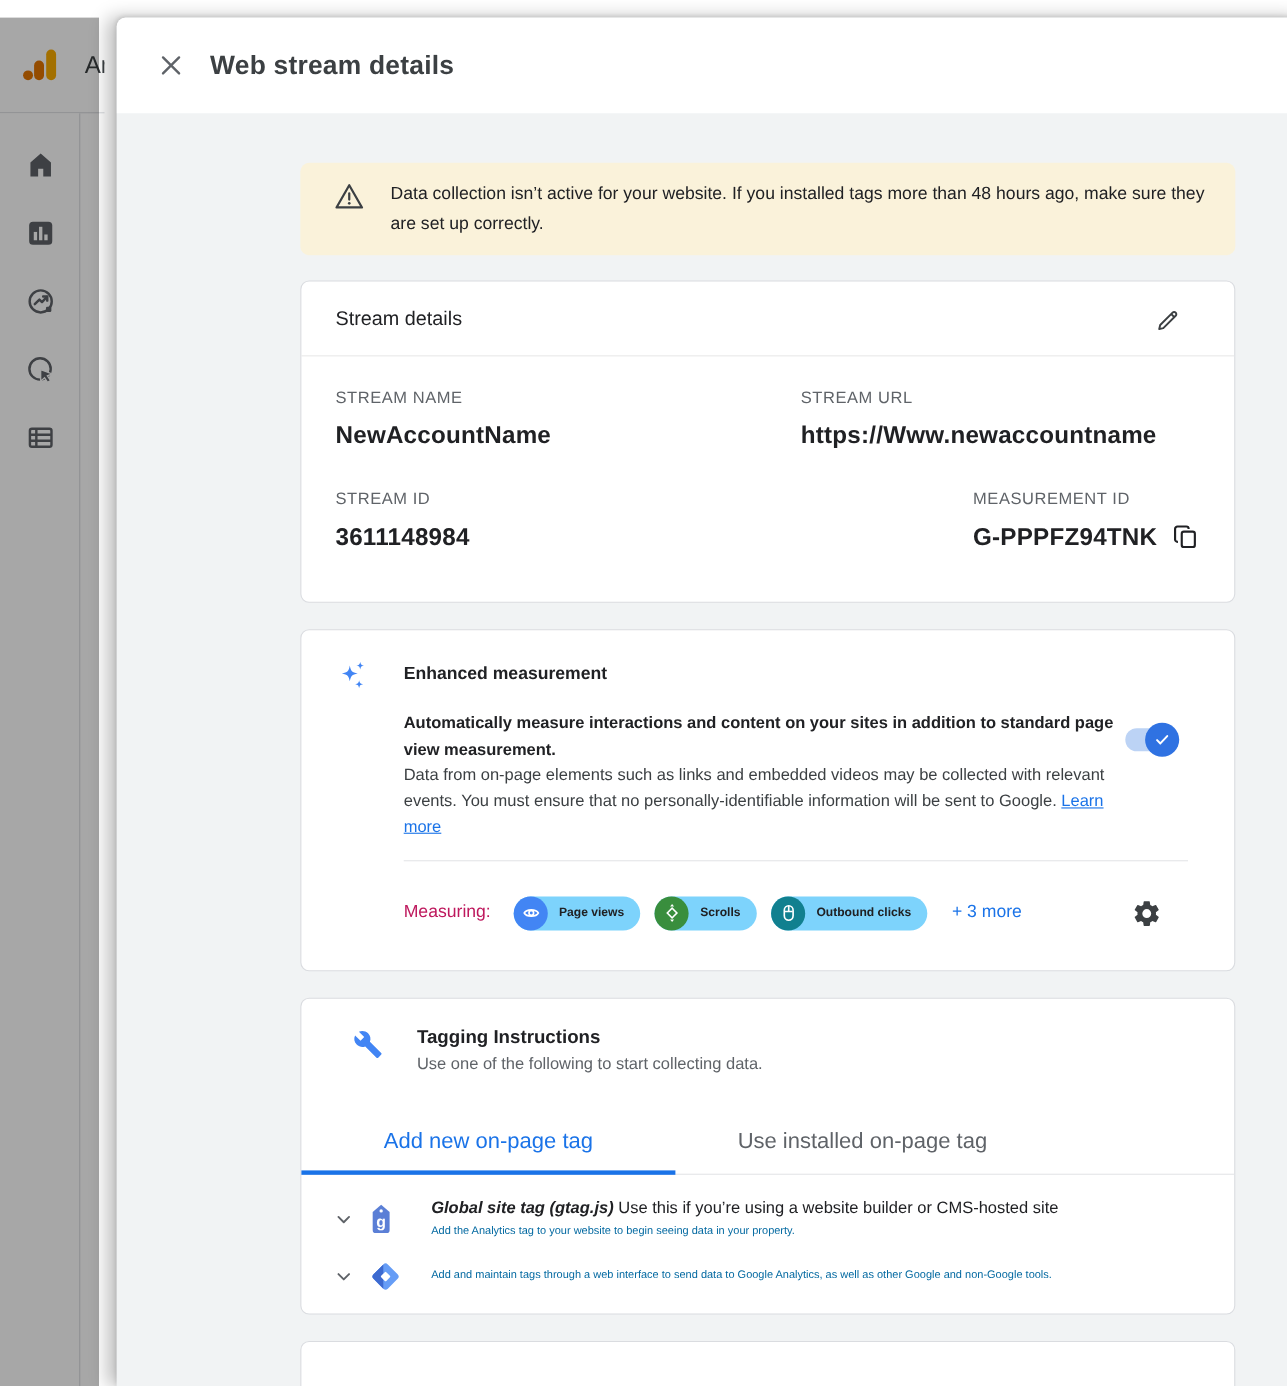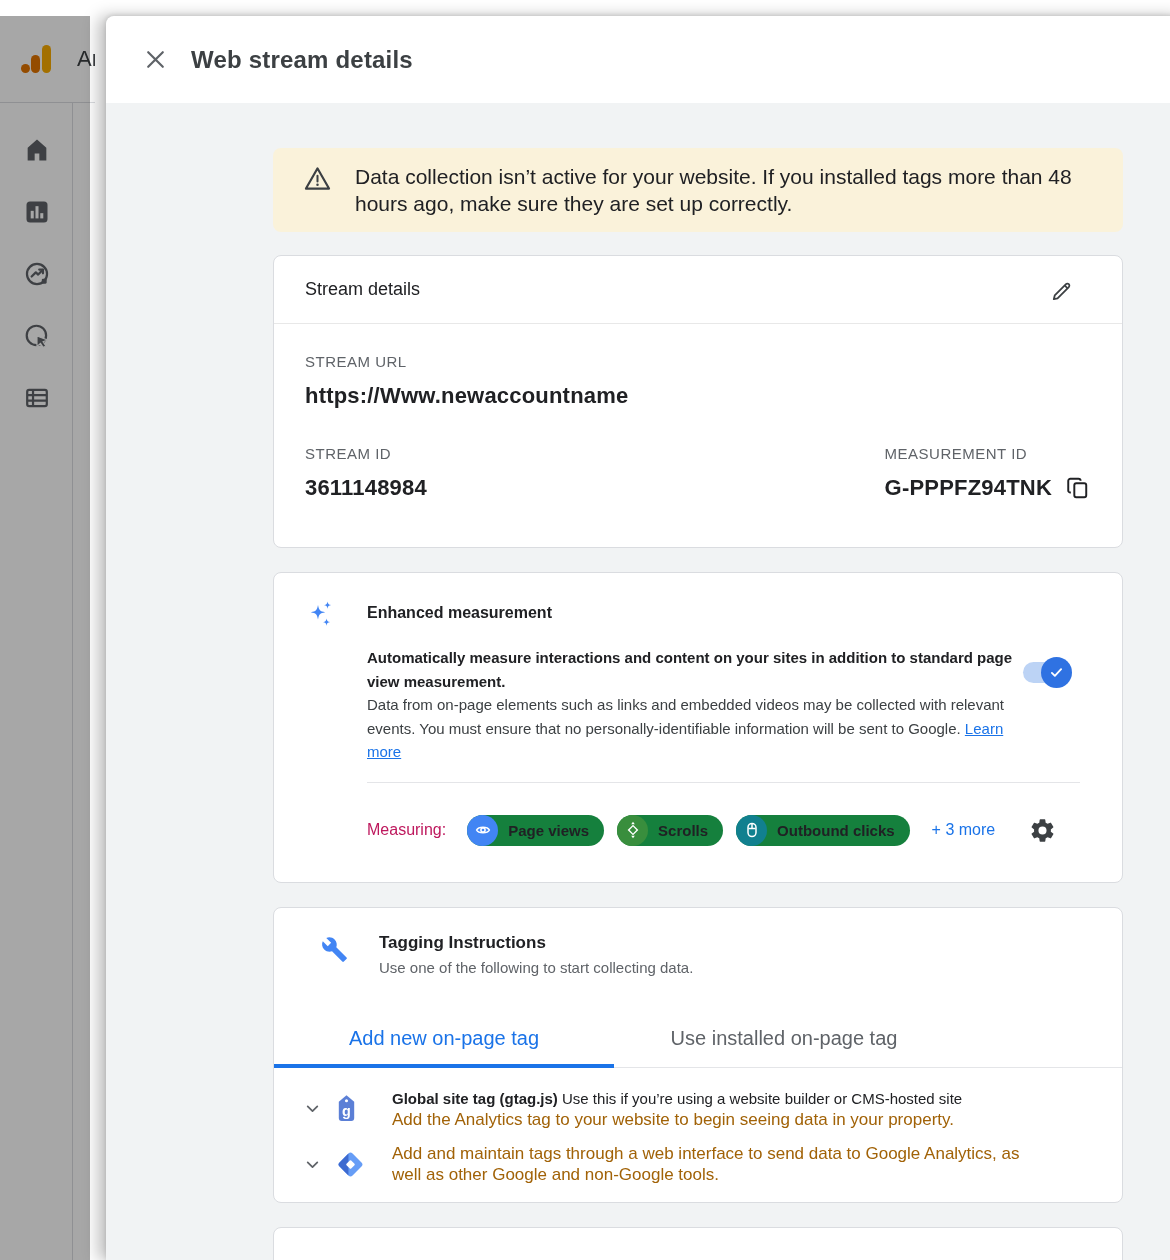--- a/index.html
+++ b/index.html
@@ -25,21 +25,21 @@
     box-shadow:-8px 0 16px rgba(0,0,0,0.25), 0 -1px 4px rgba(0,0,0,0.12); overflow:hidden; }
   .modal-header { height:87px; background:#fff; display:flex; align-items:center; border-top-left-radius:8px; }
   .close-btn { margin-left:34px; width:30px; height:30px; border:none; background:transparent; cursor:pointer;
     display:flex; align-items:center; justify-content:center; }
   .modal-title { margin-left:21px; font-size:24px; font-weight:600; color:#3c4043; letter-spacing:.2px; }
   .modal-body { padding:45px 63px 0 167px; }
 
   
   .banner { background:#faf2da; border-radius:8px; padding:15px 24px 15px 31px; display:flex; gap:24px; margin-bottom:23px; }
   .banner-icon { margin-top:3px; flex:0 0 auto; }
-  .banner-text { font-size:21px; line-height:27px; color:#202124; max-width:760px; }
+  .banner-text { font-size:16px; line-height:27px; color:#202124; max-width:760px; }
 
   
   .card { background:#fff; border:1px solid #dadce0; border-radius:8px; margin-bottom:24px; }
 
   .sd-header { display:flex; justify-content:space-between; align-items:flex-start; padding:23px 48px 19px 31px;
     border-bottom:1px solid #e8e8e8; }
   .sd-title { font-size:18px; color:#202124; }
   .icon-btn { border:none; background:transparent; cursor:pointer; padding:0; display:flex; }
   .sd-fields { padding:29px 31px 46px; }
   .sd-row { display:flex; margin-bottom:36px; }
@@ -57,22 +57,22 @@
   .em-title { font-size:16px; font-weight:700; color:#202124; margin-top:7px; }
   .em-paragraph { margin-top:24px; width:648px; font-size:15px; line-height:23.5px; color:#3c4043; }
   .em-bold { font-weight:700; color:#202124; }
   .link { color:#1a73e8; text-decoration:underline; cursor:pointer; }
   .toggle { position:absolute; right:53px; top:89px; width:46px; height:21px; background:#bcd3f5; border-radius:11px; cursor:pointer; }
   .toggle-knob { position:absolute; right:-3px; top:-5px; width:31px; height:31px; border-radius:50%;
     background:#2f72e2; display:flex; align-items:center; justify-content:center; }
   .em-divider { border-top:1px solid #e4e5e8; margin:18px 0 0 62px; }
   .measuring-row { display:flex; align-items:center; margin:32px 0 0 62px; }
   .measuring-label { font-size:16px; color:#be185d; margin-right:21px; }
-  .chip { display:flex; align-items:center; gap:10px; background:#15803d; border-radius:16px; height:31px;
-    padding-right:15px; margin-right:13px; font-size:15px; font-weight:700; color:#202124; }
+  .chip { display:flex; align-items:center; gap:10px; background:#7dd3fc; border-radius:16px; height:31px;
+    padding-right:15px; margin-right:13px; font-size:11px; font-weight:700; color:#202124; }
   .chip-ic { width:31px; height:31px; border-radius:50%; display:flex; align-items:center; justify-content:center; flex:0 0 auto; }
   .chip-ic.blue { background:#4285f4; }
   .chip-ic.green { background:#398e3d; }
   .chip-ic.teal { background:#11808f; }
   .more-link { font-size:16px; font-weight:500; color:#1a73e8; margin-left:9px; cursor:pointer; }
   .gear-btn { margin-left:auto; margin-right:24px; }
 
   
   .tg-card { padding-top:25px; }
   .tg-header { display:grid; grid-template-columns:105px 1fr; }
@@ -80,22 +80,22 @@
   .tg-title { font-size:17px; font-weight:700; color:#202124; }
   .tg-sub { font-size:15px; color:#5f6368; margin-top:6px; }
   .tabs { display:flex; margin-top:30px; border-bottom:1px solid #e4e5e8; }
   .tab { width:340px; text-align:center; padding:21px 0 14px; font-size:20px; font-weight:500; cursor:pointer;
     color:#5f6368; border-bottom:4px solid transparent; margin-bottom:-1px; }
   .tab.active { color:#1a73e8; border-bottom-color:#1a73e8; }
   .tg-items { padding:13px 30px 10px 0; }
   .tg-item { display:grid; grid-template-columns:60px 58px 1fr; align-items:center; padding:7px 0; cursor:pointer; }
   .tg-chevron { padding-left:28px; display:flex; }
   .tg-item-title { font-size:15px; color:#202124; line-height:22px; }
-  .tg-item-title b { font-weight:700; }
-  .tg-item-desc { font-size:17px; color:#a16207; line-height:20.5px; max-width:650px; }
+  .tg-item-title b { font-weight:700;font-style:italic; }
+  .tg-item-desc { font-size:10px; color:#0369a1; line-height:20.5px; max-width:650px; }
 
   
   .as-card { padding:27px 31px; height:120px; margin-bottom:0; }
 
   svg { display:block; }
 </style>
 </head>
 <body>
 
 <div class="underlay">
@@ -189,20 +189,24 @@
           <span>
             <svg width="25" height="25" viewBox="0 0 24 24" fill="none">
               <path d="M4.6 19.4l.9-3.6L16.3 5a1.9 1.9 0 0 1 2.7 2.7L8.2 18.5l-3.6.9z" stroke="#3c4043" stroke-width="1.7" stroke-linejoin="round"></path>
               <path d="M15.1 6.2l2.7 2.7" stroke="#3c4043" stroke-width="1.7"></path>
             </svg>
           </span>
         </button>
       </div>
       <div class="sd-fields">
         <div class="sd-row">
+          <div class="sd-col1">
+            <div class="field-label">STREAM NAME</div>
+            <div class="field-value">NewAccountName</div>
+          </div>
           <div class="sd-col2">
             <div class="field-label">STREAM URL</div>
             <div class="field-value">https://Www.newaccountname</div>
           </div>
         </div>
         <div class="sd-row">
           <div class="sd-col1">
             <div class="field-label">STREAM ID</div>
             <div class="field-value">3611148984</div>
           </div>

